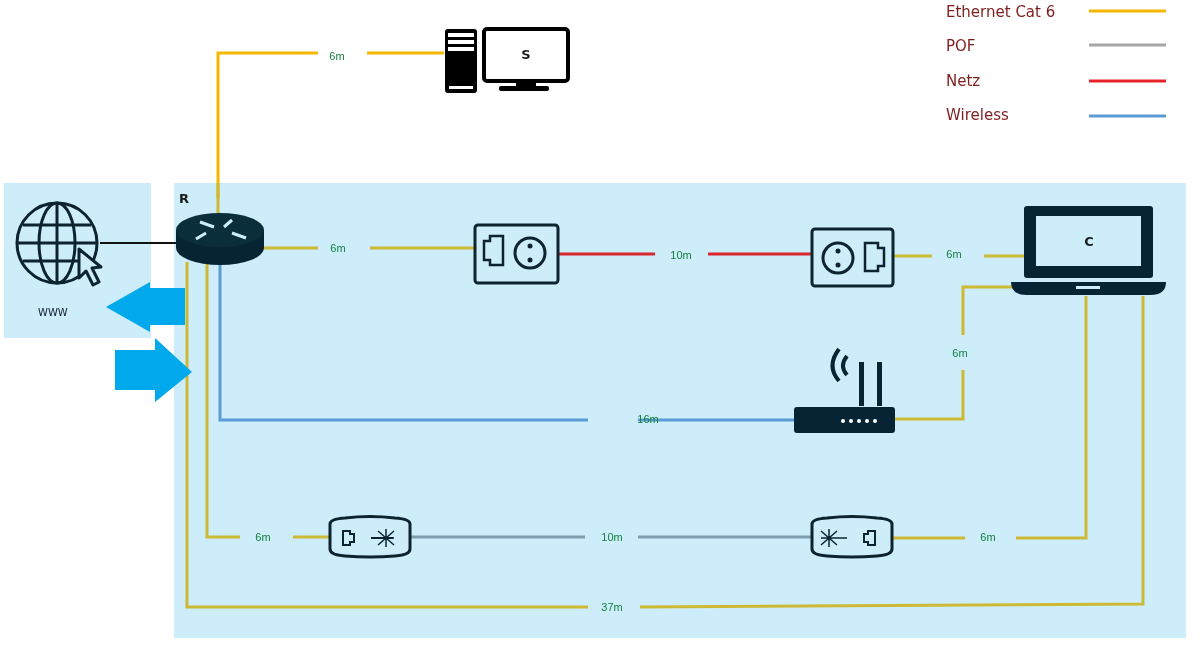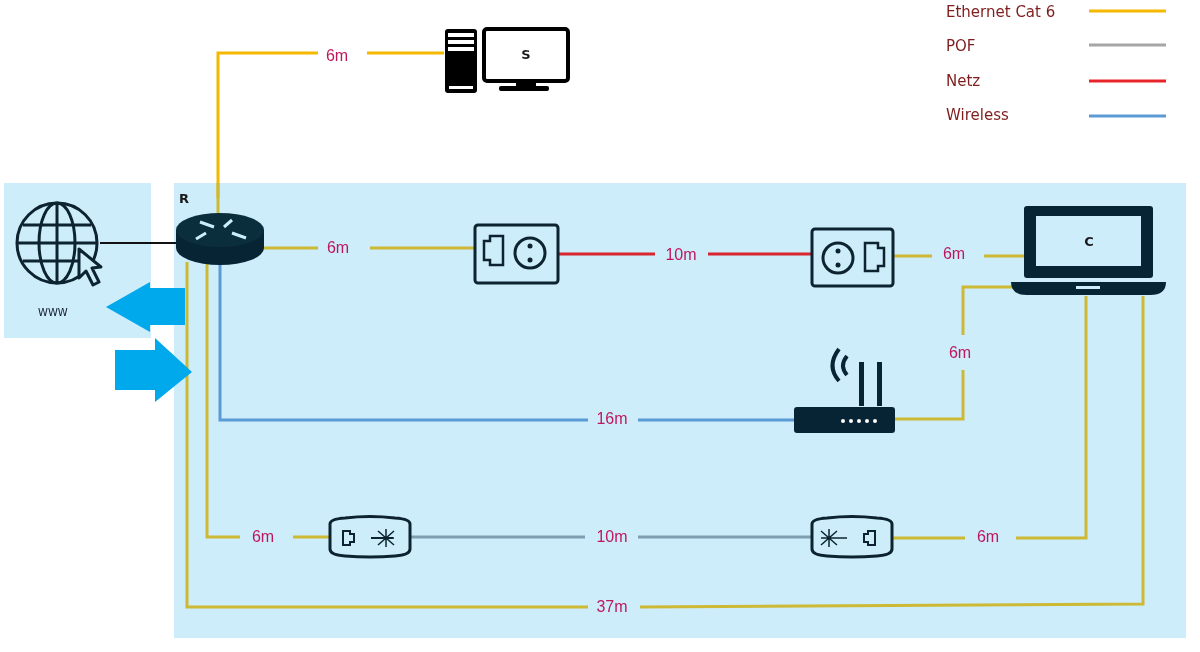--- a/index.html
+++ b/index.html
@@ -1,20 +1,20 @@
 <!DOCTYPE html>
 <html><head>
 <meta charset="utf-8">
 <style>
   html, body { margin: 0; padding: 0; background: #ffffff; }
   #canvas { position: relative; width: 1200px; height: 652px; overflow: hidden; background: #ffffff;
             font-family: "Liberation Sans", sans-serif; }
   .zone { position: absolute; background: #cdedfb; }
   svg { position: absolute; left: 0; top: 0; }
-  .dist { position: absolute; font-size: 16px; color: #be185d; font-family: "Liberation Sans", sans-serif;
+  .dist { position: absolute; font-size: 11px; color: #15803d; font-family: "Liberation Sans", sans-serif;
           transform: translate(-50%, -50%); white-space: nowrap; }
   .legend-text { position: absolute; font-size: 15px; color: #7f1d1d; font-family: "DejaVu Sans", sans-serif; }
   .node-letter { position: absolute; font-weight: bold; font-size: 13px; color: #1a1a1a;
                  font-family: "DejaVu Sans", sans-serif; transform: translate(-50%, -50%); }
   .www-label { position: absolute; font-weight: normal; font-size: 10px; color: #0f172a;
                font-family: "DejaVu Sans", sans-serif; }
   .measure { position: absolute; font-size: 16px; color: #e8242b; font-family: "DejaVu Sans", sans-serif; white-space: nowrap; }
 </style>
 </head>
 <body>
@@ -150,21 +150,21 @@
   <div class="node-letter" style="left:184px;top:198px;">R</div>
   <div class="node-letter" style="left:526px;top:54px;">S</div>
   <div class="node-letter" style="left:1089px;top:241px;">C</div>
   <div class="www-label" style="left:38px;top:307px;">WWW</div>
 
   <div class="dist" style="left:337px;top:56px;">6m</div>
   <div class="dist" style="left:338px;top:248px;">6m</div>
   <div class="dist" style="left:681px;top:255px;">10m</div>
   <div class="dist" style="left:954px;top:254px;">6m</div>
   <div class="dist" style="left:960px;top:353px;">6m</div>
-  <div class="dist" style="left:612px;top:419px;">16m</div>
+  <div class="dist" style="left:648px;top:419px;">16m</div>
   <div class="dist" style="left:263px;top:537px;">6m</div>
   <div class="dist" style="left:612px;top:537px;">10m</div>
   <div class="dist" style="left:988px;top:537px;">6m</div>
   <div class="dist" style="left:612px;top:607px;">37m</div>
 
 
   <div class="legend-text" style="left:946px;top:3px;">Ethernet Cat 6</div>
   <div class="legend-text" style="left:946px;top:37px;">POF</div>
   <div class="legend-text" style="left:946px;top:72px;">Netz</div>
   <div class="legend-text" style="left:946px;top:106px;text-align:center;">Wireless</div>

